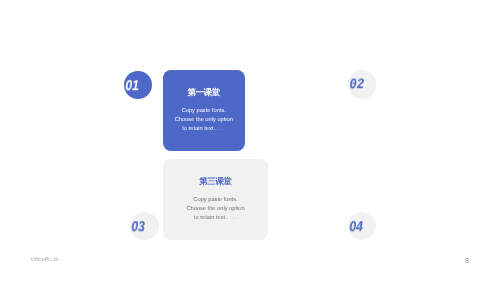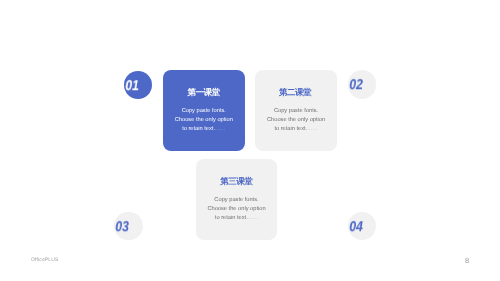--- a/index.html
+++ b/index.html
@@ -38,43 +38,35 @@
 
   <div class="card blue" style="left:163.3px;top:70.4px;width:81.6px;height:81px;padding-left:28px;">
     <div class="card-title t-white" style="top:17px;">第一课堂</div>
     <div class="card-body t-white" style="top:36.8px;">
       <span class="ln">Copy paste fonts.</span>
       <span class="ln">Choose the only option</span>
       <span class="ln"><span>to retain text.</span><span class="dots">......</span></span>
     </div>
   </div>
 
-  <div class="card gray" style="left:254.7px;top:70.4px;width:82.1px;height:81px;">
-    <div class="card-title t-accent" style="top:17px;margin-left:-2.2px;">第二课堂</div>
-    <div class="card-body t-body" style="top:36.8px;">
-      <span class="ln">Copy paste fonts.</span>
-      <span class="ln">Choose the only option</span>
-      <span class="ln"><span>to retain text.</span><span class="dots">......</span></span>
-    </div>
-  </div>
 
-  <div class="badge gray" style="left:347.65px;top:70.25px;">
+  <div class="badge gray" style="left:347.65px;top:70.25px;font-family:Liberation Mono, monospace;">
     <span class="t-accent">02</span>
   </div>
 
-  <div class="card gray" style="left:163.2px;top:159.4px;width:81px;height:80.3px;margin-left:33px;">
+  <div class="card gray" style="left:163.2px;top:159.4px;width:105px;height:80.3px;">
     <div class="card-title t-accent" style="top:17px;">第三课堂</div>
     <div class="card-body t-body" style="top:36.8px;">
       <span class="ln">Copy paste fonts.</span>
       <span class="ln">Choose the only option</span>
       <span class="ln"><span>to retain text.</span><span class="dots">......</span></span>
     </div>
   </div>
 
-  <div class="badge gray" style="left:114px;top:211.75px;">
+  <div class="badge gray" style="left:130px;top:211.75px;">
     <span class="t-accent">03</span>
   </div>
 
 
   <div class="badge gray" style="left:347.65px;top:211.65px;">
     <span class="t-accent">04</span>
   </div>
 
   <div class="footer-brand">OfficePLUS</div>
   <div class="footer-page">8</div>

